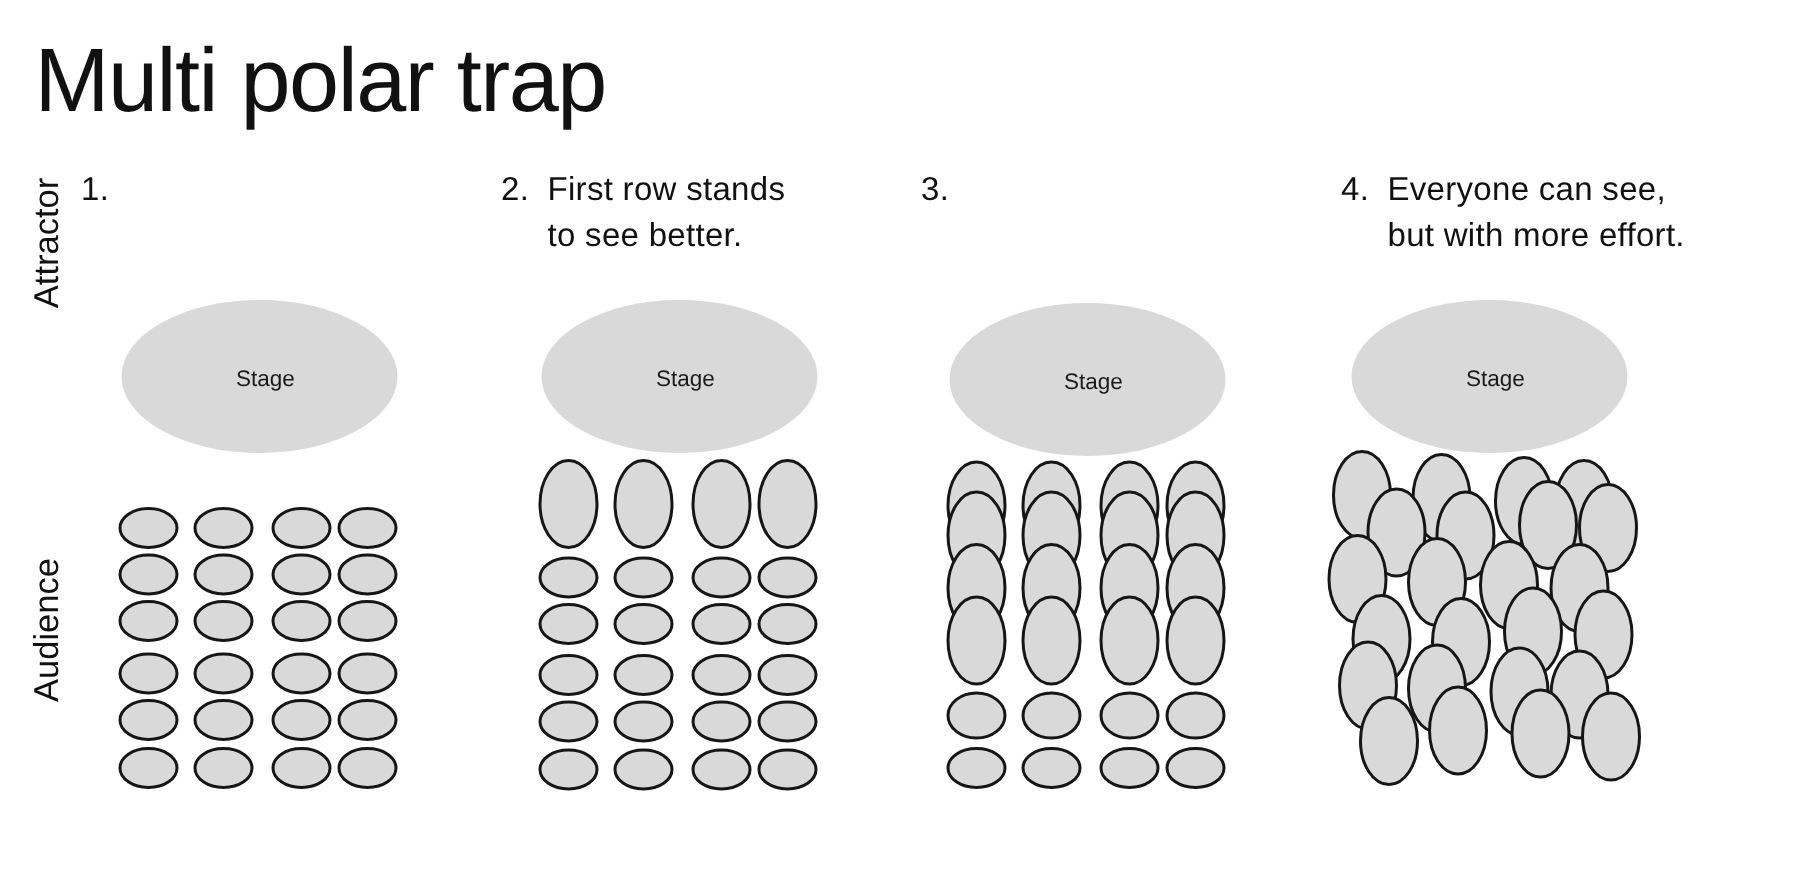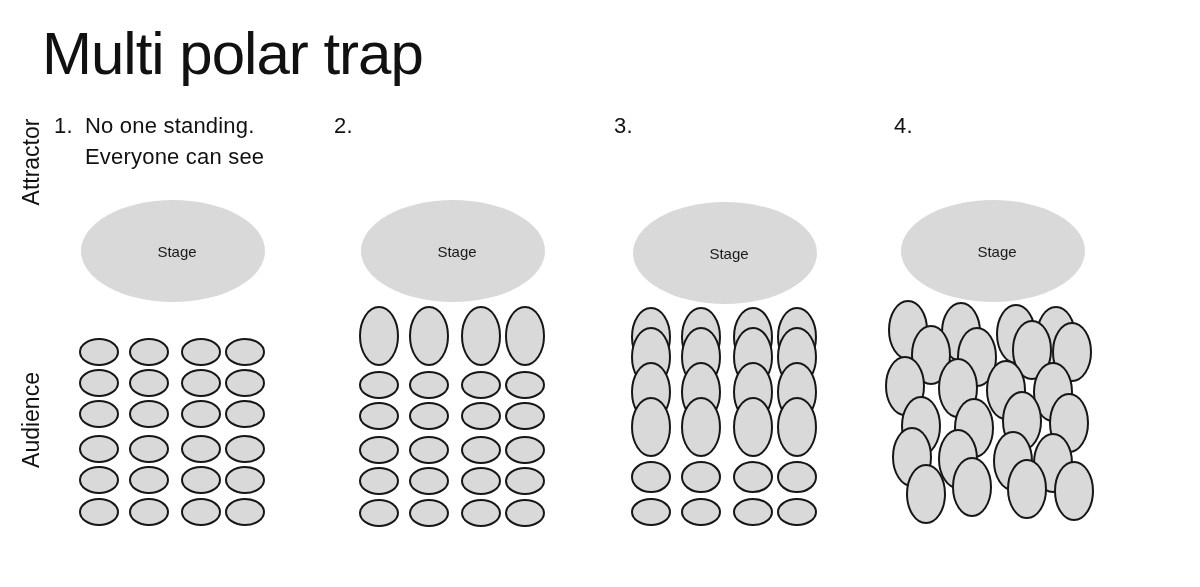--- a/index.html
+++ b/index.html
@@ -14,21 +14,21 @@
     position:relative;
     width:1200px;
     height:587px;
     background:var(--bg);
     overflow:hidden;
     font-family:"Liberation Sans", sans-serif;
     color:var(--text);
   }
   .page-title{
     position:absolute;
-    left:42px;
+    left:23px;
     top:24px;
     font-size:60px;
     line-height:1;
     font-weight:400;
     letter-spacing:-1px;
     white-space:nowrap;
     text-align:right;
   }
   .side-label{
     position:absolute;
@@ -80,31 +80,33 @@
 
 <div class="canvas">
 
   <div class="page-title">Multi polar trap</div>
 
   <div class="side-label attractor">Attractor</div>
   <div class="side-label audience">Audience</div>
 
   <div class="caption cap-0">
     <span class="num">1.</span>
-    <span class="lines">No one standing.
-Everyone can see</span>
   </div>
   <div class="caption cap-1">
     <span class="num">2.</span>
+    <span class="lines">First row stands
+to see better.</span>
   </div>
   <div class="caption cap-2">
     <span class="num">3.</span>
   </div>
   <div class="caption cap-3">
     <span class="num">4.</span>
+    <span class="lines">Everyone can see,
+but with more effort.</span>
   </div>
 
   <svg class="diagram" width="1200" height="587" viewBox="0 0 1200 587" aria-hidden="true">
 
     <g>
       <ellipse class="stage" cx="173" cy="251" rx="92" ry="51"></ellipse>
       <text class="stage-label" x="177" y="257">Stage</text>
     </g>
     <g id="aud-0">
         <ellipse class="person" cx="99" cy="352" rx="19" ry="13"></ellipse>

